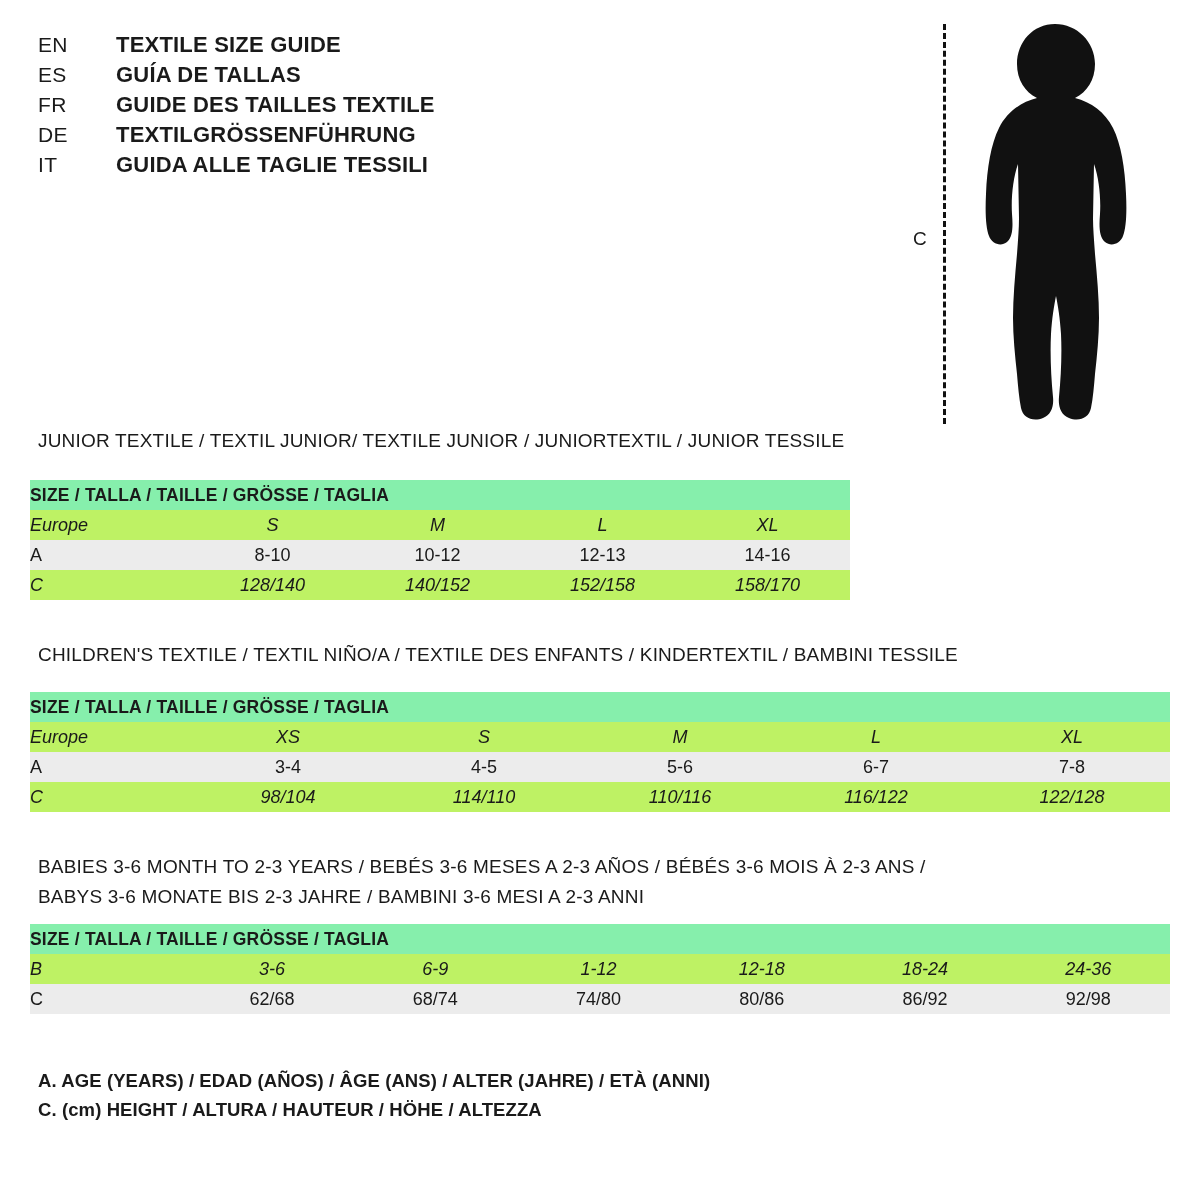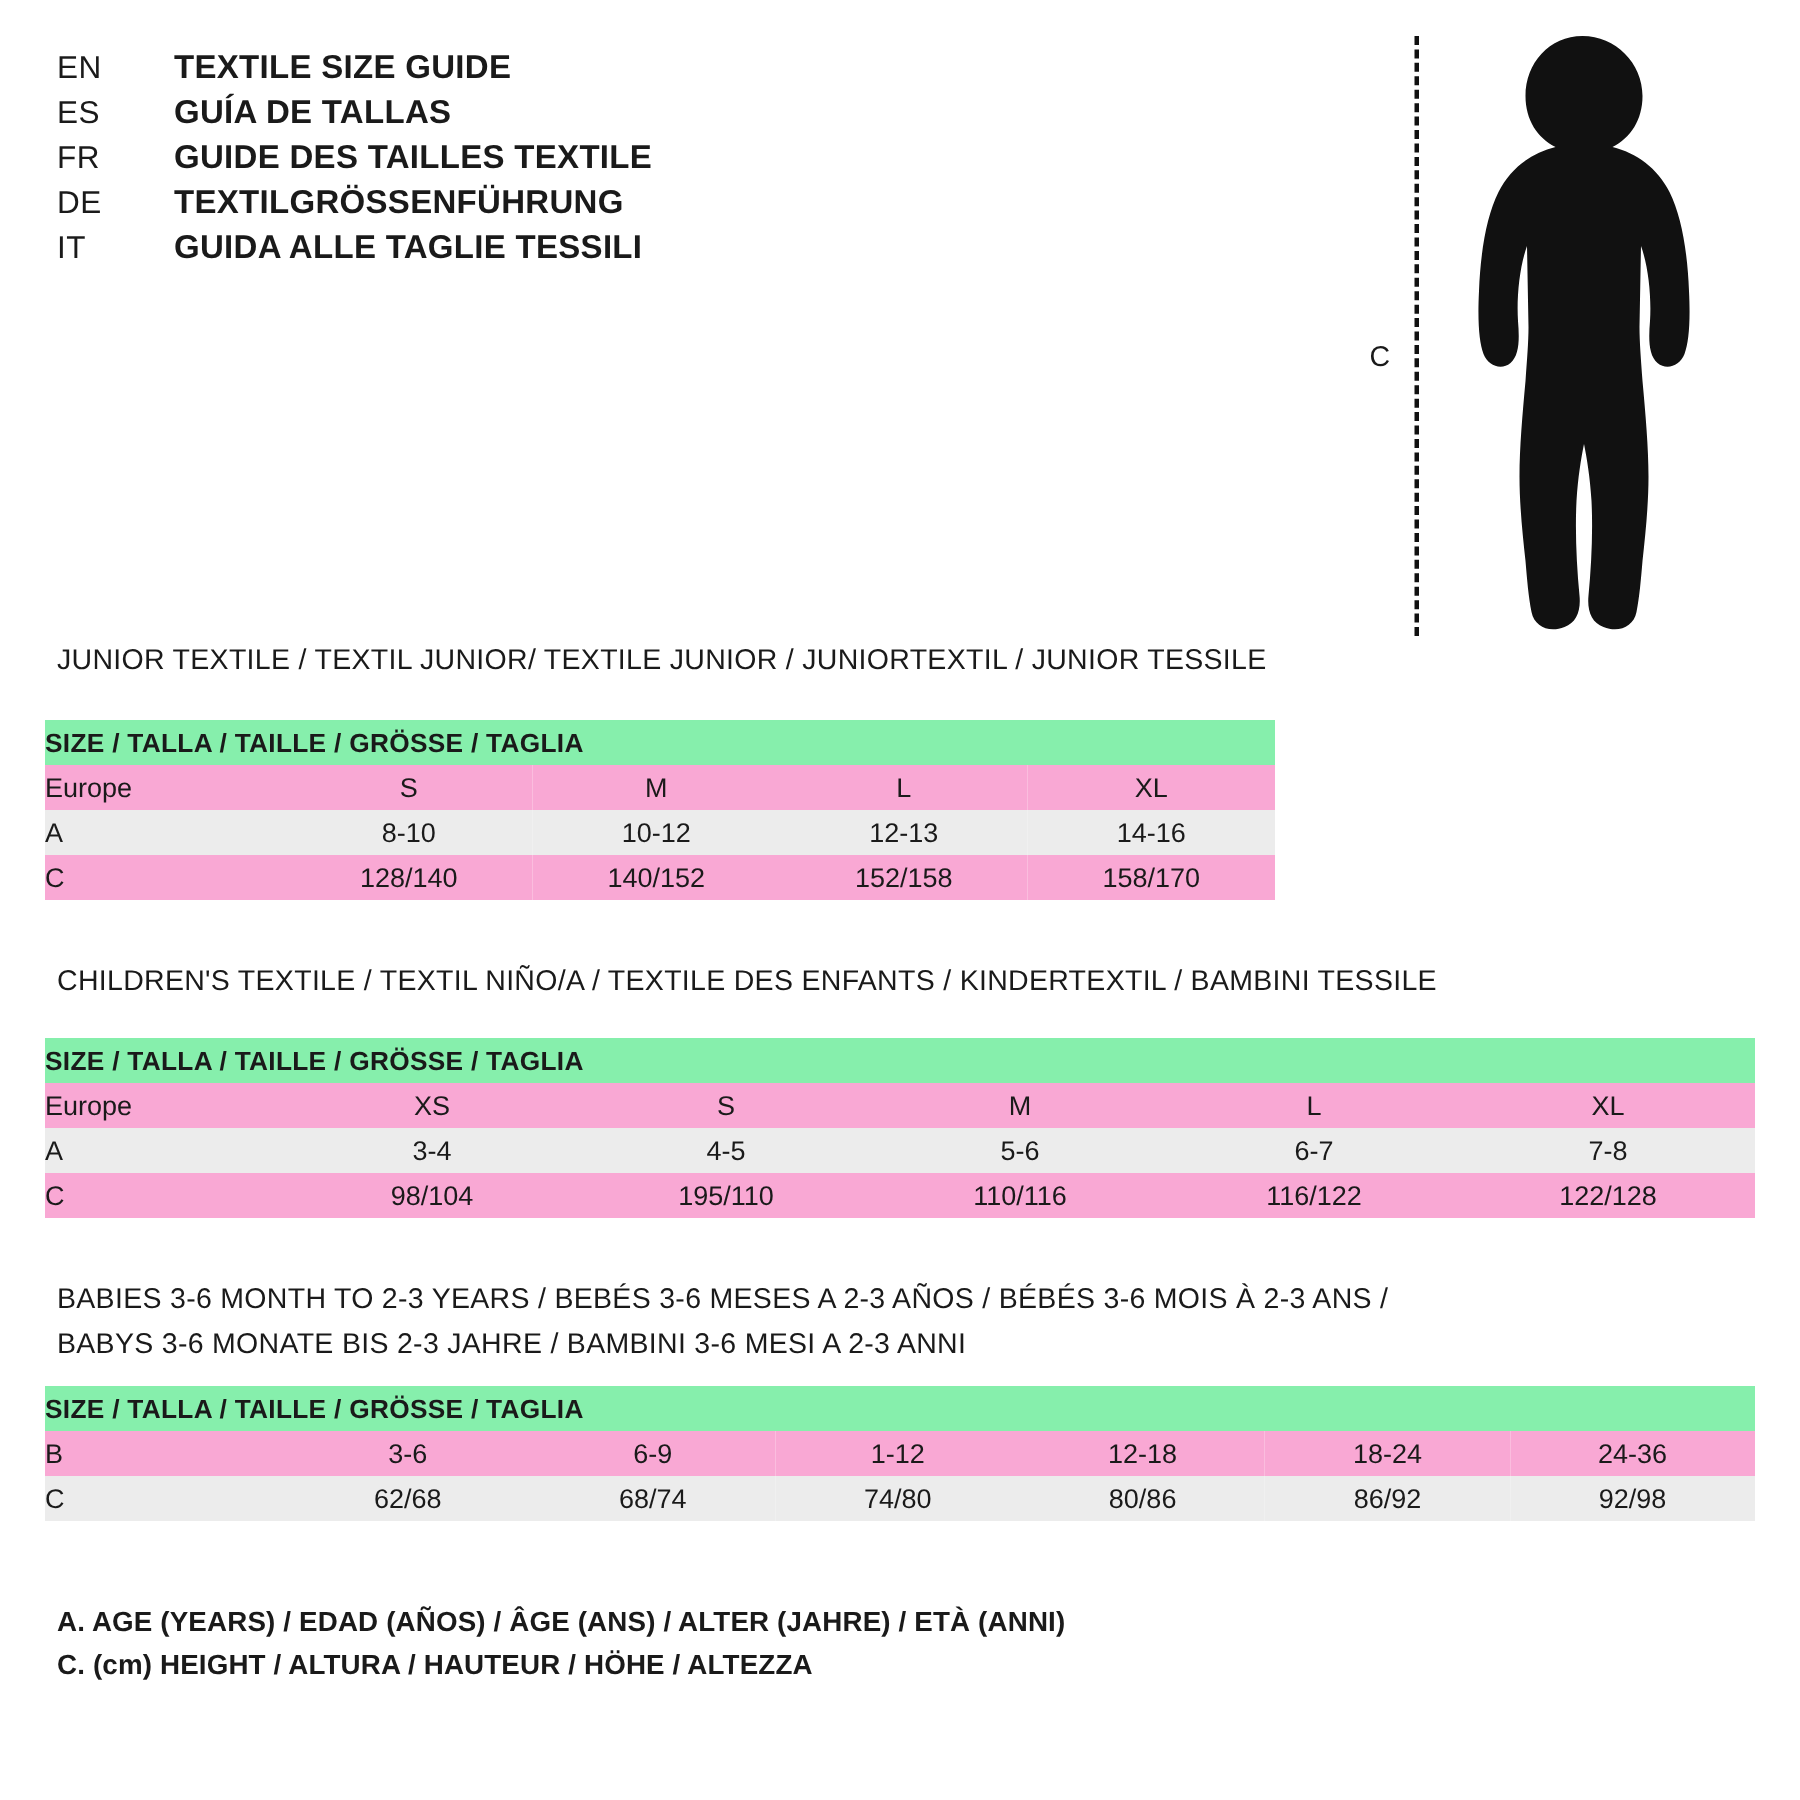--- a/index.html
+++ b/index.html
@@ -91,21 +91,21 @@
   }
   .band-head td {
     background: #86efac;
     color: #1a1a1a;
     font-weight: bold;
     font-size: 17.5px;
     height: 28px;
     padding-left: 10px;
     letter-spacing: 0.2px;
   }
-  .row-white td { background: #f9a8d4; }
+  .row-white td { background: #bef264; font-style: italic; }
   .row-grey td  { background: #ececec; }
   .cell-label {
     padding-left: 10px;
     text-align: left;
     font-size: 18px;
   }
   .cell-val {
     text-align: center;
     font-size: 18px;
   }
@@ -239,21 +239,21 @@
     <td class="cell-label">A</td>
     <td class="cell-val">3-4</td>
     <td class="cell-val">4-5</td>
     <td class="cell-val">5-6</td>
     <td class="cell-val">6-7</td>
     <td class="cell-val">7-8</td>
   </tr>
   <tr class="row-white">
     <td class="cell-label">C</td>
     <td class="cell-val">98/104</td>
-    <td class="cell-val">195/110</td>
+    <td class="cell-val">114/110</td>
     <td class="cell-val">110/116</td>
     <td class="cell-val">116/122</td>
     <td class="cell-val">122/128</td>
   </tr>
 </tbody>
   </table>
 
 <div class="section-title" style="top:856px;">BABIES 3-6 MONTH TO 2-3 YEARS / BEBÉS 3-6 MESES A 2-3 AÑOS / BÉBÉS 3-6 MOIS À 2-3 ANS /</div>
 <div class="section-title" style="top:886px;">BABYS 3-6 MONATE BIS 2-3 JAHRE / BAMBINI 3-6 MESI A 2-3 ANNI</div>
 

